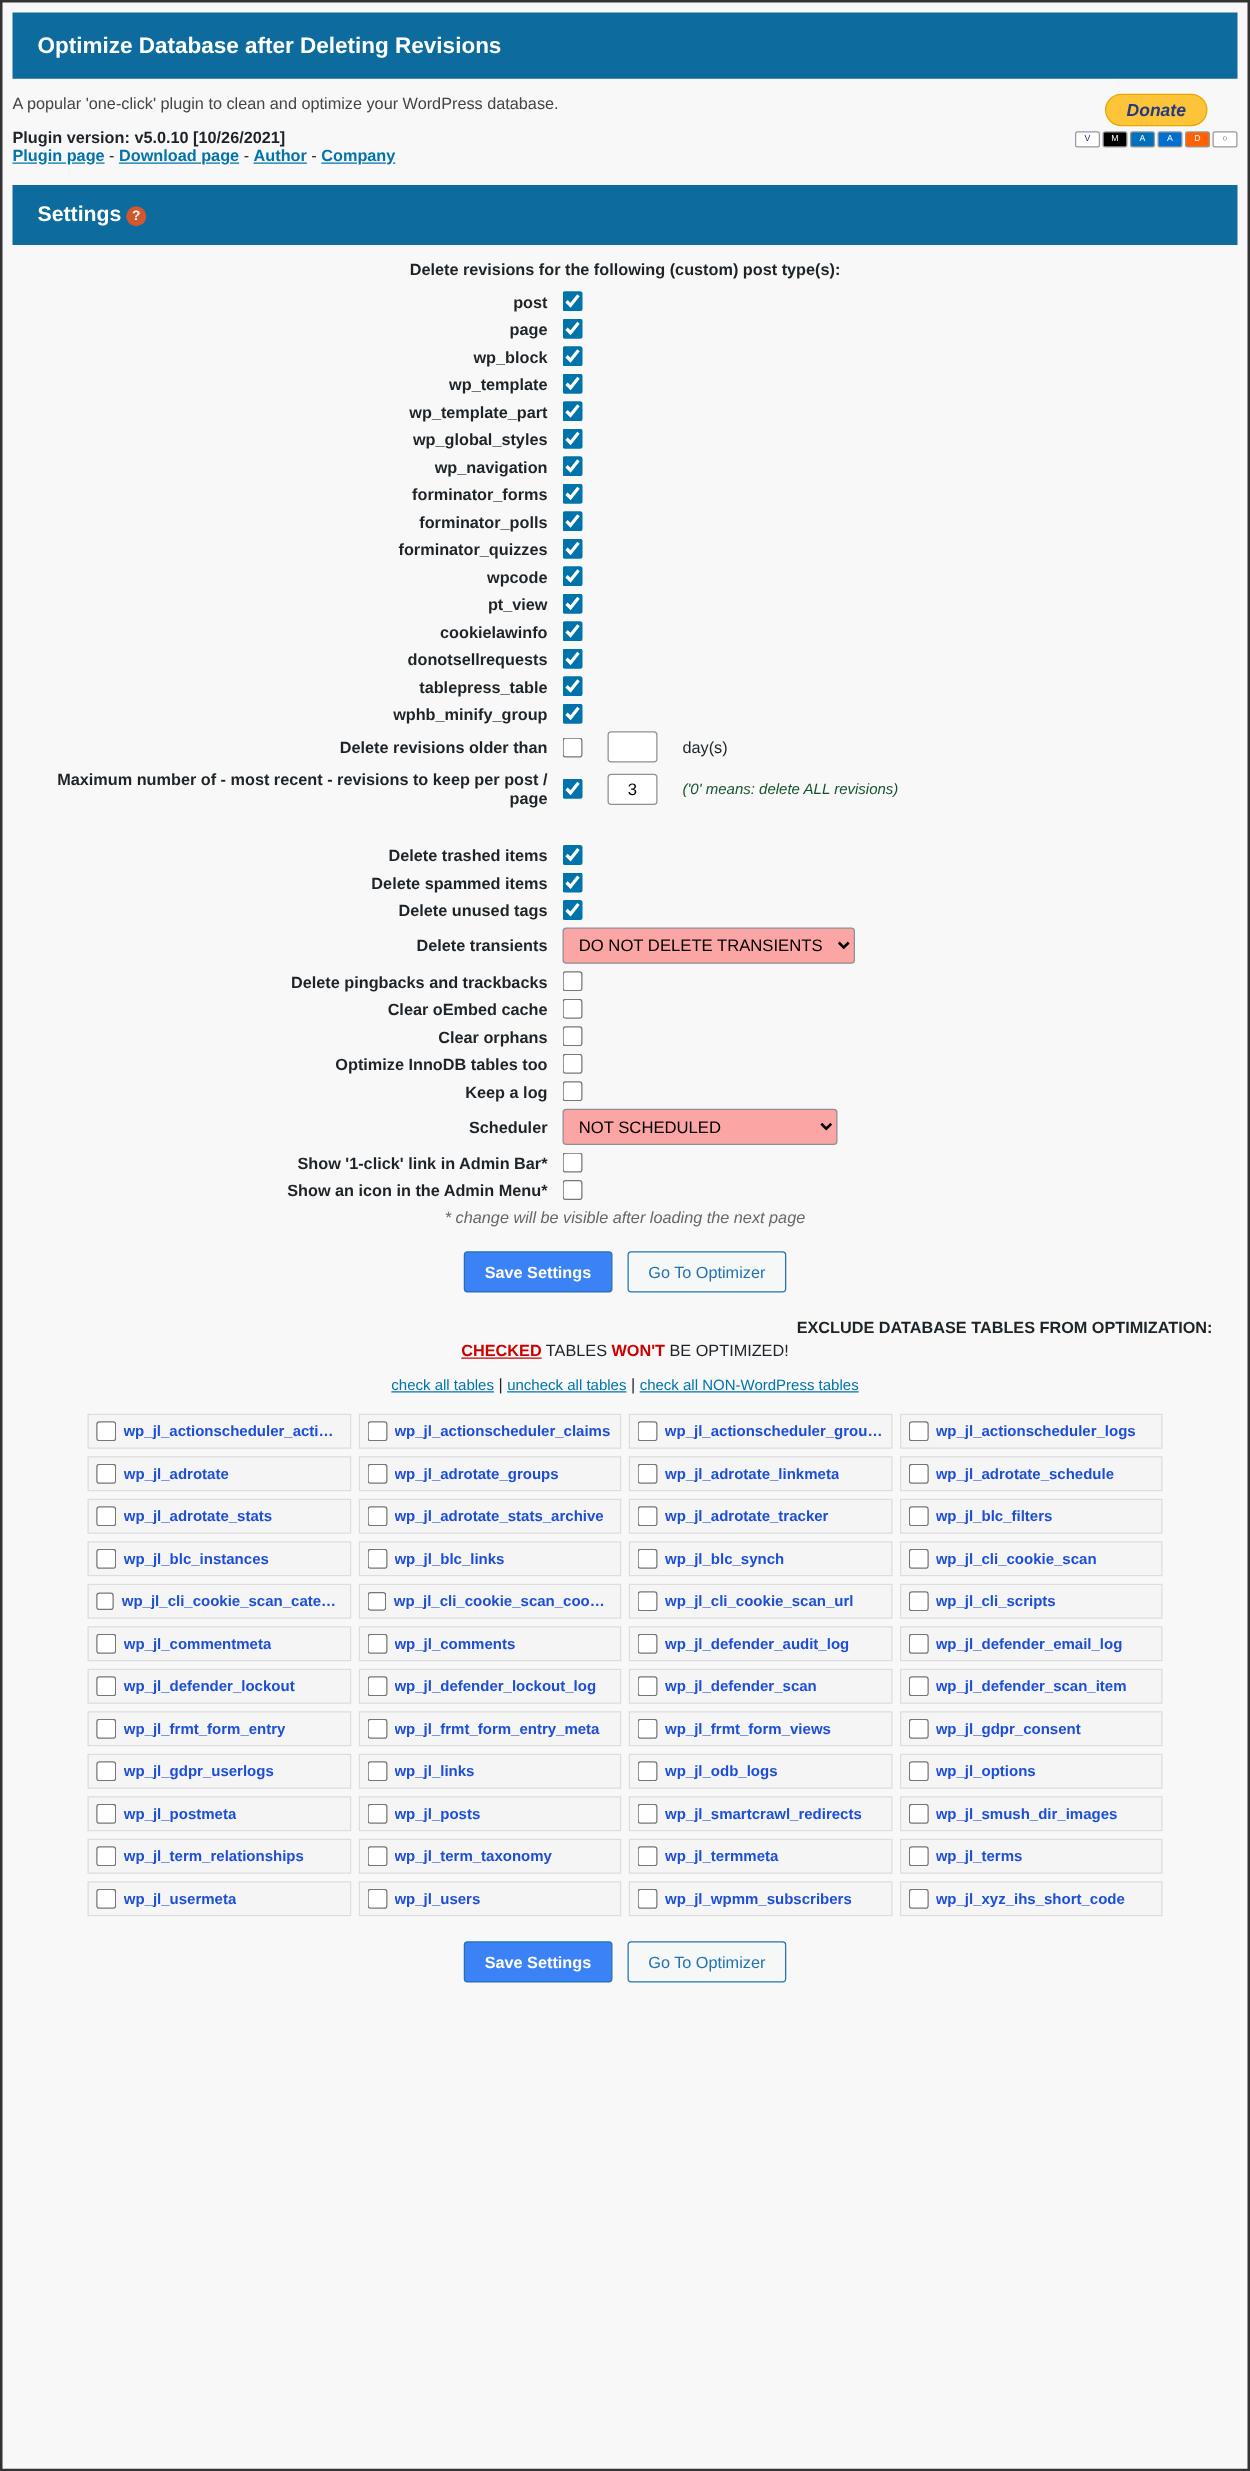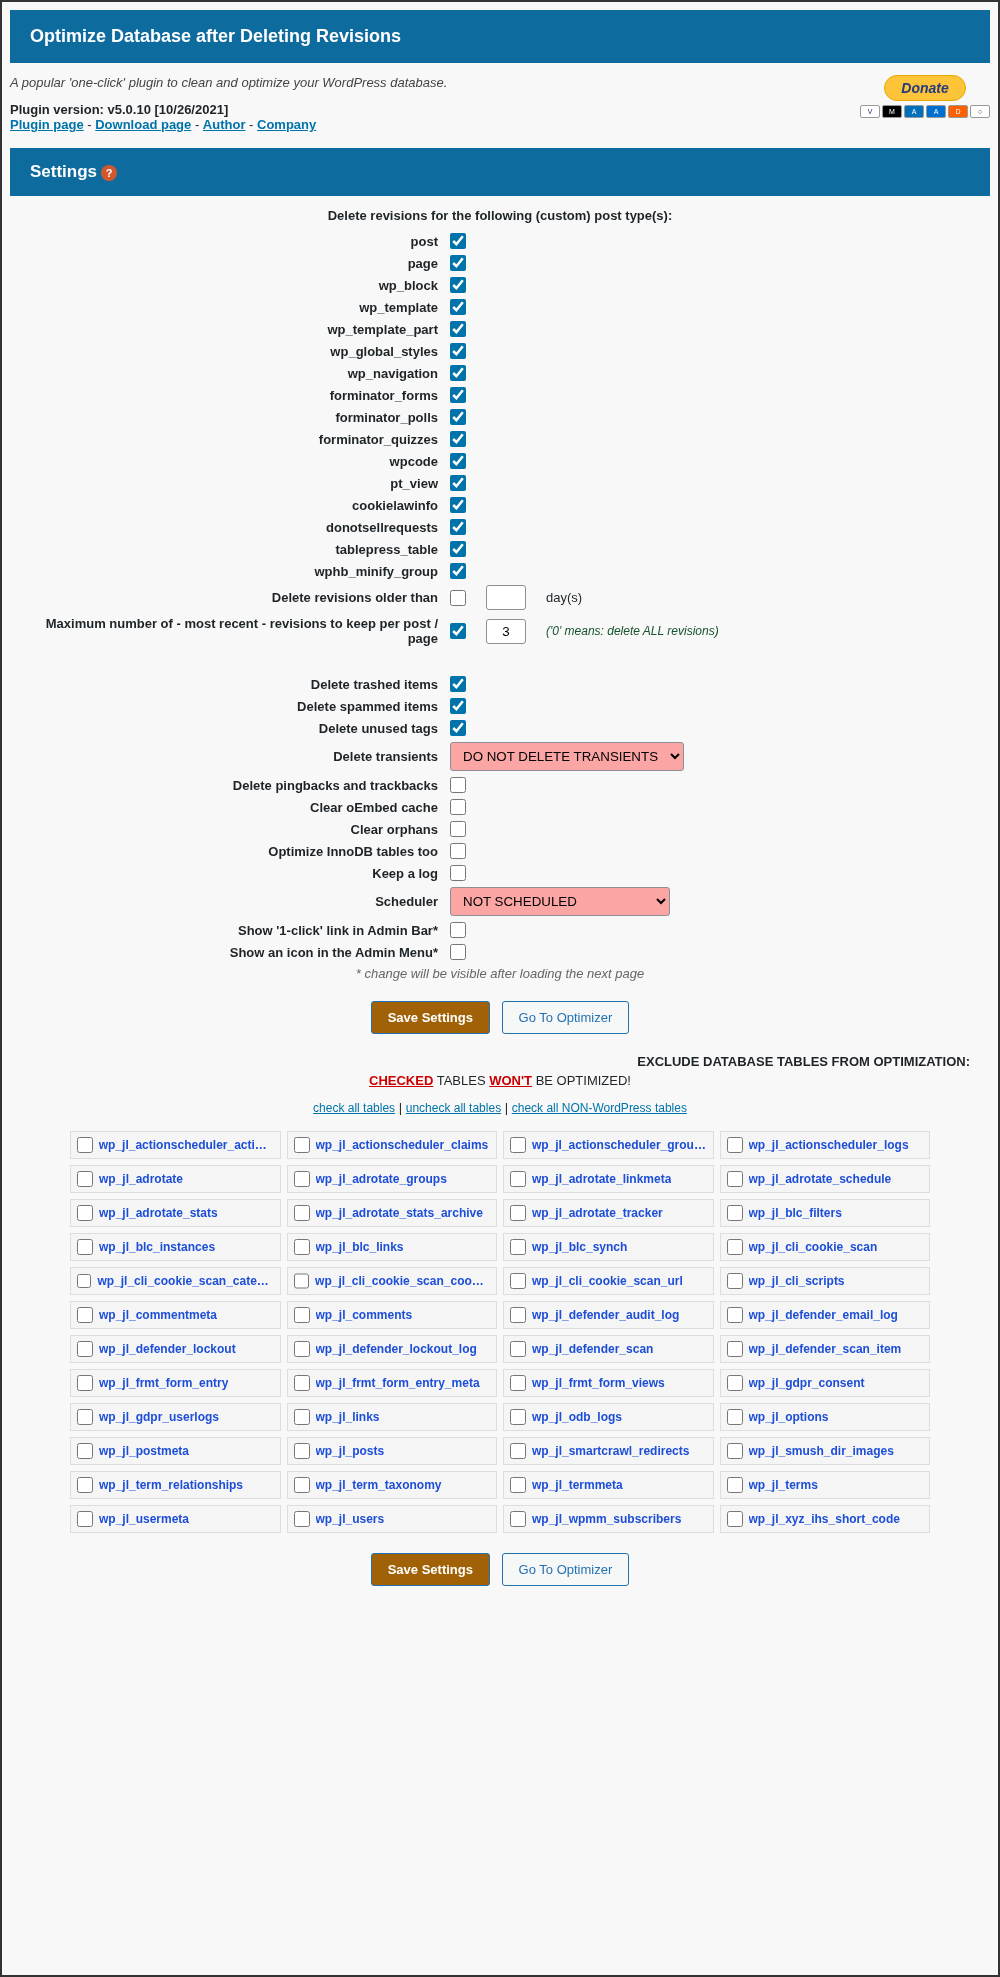--- a/index.html
+++ b/index.html
@@ -1,40 +1,40 @@
 <!DOCTYPE html>
 <html><head>
 <meta charset="utf-8">
 <style>
 *{box-sizing:border-box;margin:0;padding:0}
 body{font-family:-apple-system,BlinkMacSystemFont,"Segoe UI",Arial,sans-serif;font-size:13px;color:#1d2327;background:#f8f8f8;border:2px solid #333;width:1000px;min-height:1977px;padding:8px}
 .header-bar{background:#0e6b9e;color:#fff;padding:16px 20px;font-size:18px;font-weight:600}
 .intro-row{display:flex;justify-content:space-between;align-items:flex-start;padding:12px 0 16px}
 .intro-left{flex:1}
-.tagline{font-style:italic;color:#444;margin-bottom:12px}
+.tagline{color:#444;margin-bottom:12px}
 .version-line{font-weight:700;font-size:13px}
 .link-row a{color:#0073aa;text-decoration:underline;font-weight:700}
 .donate-box{text-align:center}
 .donate-btn{background:#fdc439;border:1px solid #e5a800;border-radius:14px;padding:4px 16px;font-weight:700;font-style:italic;color:#253b80;font-size:14px;cursor:pointer;display:inline-block;margin-bottom:4px}
 .cards{display:flex;gap:2px;justify-content:center}
 .card{width:20px;height:13px;border:1px solid #999;border-radius:2px;font-size:7px;display:flex;align-items:center;justify-content:center}
 .settings-bar{background:#0e6b9e;color:#fff;padding:14px 20px;font-size:17px;font-weight:600;margin-bottom:12px}
 .help-icon{display:inline-block;width:16px;height:16px;background:#d1572d;color:#fff;border-radius:50%;text-align:center;line-height:16px;font-size:11px;margin-left:4px;vertical-align:middle}
 .form-area{padding:0 20px}
 .center-heading{text-align:center;font-weight:700;margin:8px 0 10px}
 .opt-row{display:flex;align-items:center;margin-bottom:6px}
 .opt-label{flex:0 0 420px;text-align:right;font-weight:700;padding-right:12px}
 .opt-ctrl{flex:1;display:flex;align-items:center;gap:20px}
 input[type=checkbox]{width:16px;height:16px;accent-color:#0073aa;cursor:pointer}
 input[type=text]{border:1px solid #8c8f94;border-radius:3px;padding:4px 6px;width:40px;text-align:center}
 select{border:1px solid #8c8f94;border-radius:3px;padding:5px 8px;min-width:220px;background:#fca5a5;cursor:pointer}
 .hint{font-style:italic;color:#14532d;font-size:12px}
 .note{text-align:center;font-style:italic;color:#666;margin:6px 0 16px}
 .btn-row{text-align:center;margin:20px 0}
-.btn-primary{background:#a16207;color:#fff;border:1px solid #2271b1;border-radius:3px;padding:8px 16px;font-weight:600;cursor:pointer;font-size:13px}
+.btn-primary{background:#3b82f6;color:#fff;border:1px solid #2271b1;border-radius:3px;padding:8px 16px;font-weight:600;cursor:pointer;font-size:13px}
 .btn-secondary{background:#f6f7f7;color:#2271b1;border:1px solid #2271b1;border-radius:3px;padding:8px 16px;cursor:pointer;font-size:13px;margin-left:8px}
 .exclude-head{text-align:right;font-weight:700;margin:20px 0 4px}
 .exclude-sub{text-align:center;margin-bottom:12px}
 .red{color:#c00;font-weight:700}
 .check-links{text-align:center;margin-bottom:16px}
 .check-links a{color:#0073aa;text-decoration:underline;font-size:12px}
 .table-grid{display:grid;grid-template-columns:repeat(4,1fr);gap:6px;padding:0 40px}
 .table-cell{background:#f5f5f5;border:1px solid #ddd;padding:5px 6px;display:flex;align-items:center;gap:6px;overflow:hidden}
 .table-cell a{color:#1d4ed8;text-decoration:none;font-weight:700;font-size:12px;white-space:nowrap;overflow:hidden;text-overflow:ellipsis}
 .spacer{height:24px}
@@ -267,21 +267,21 @@
 
   <div class="note">* change will be visible after loading the next page</div>
 
   <div class="btn-row">
     <button class="btn-primary">Save Settings</button>
     <button class="btn-secondary">Go To Optimizer</button>
   </div>
 
   <div class="exclude-head">EXCLUDE DATABASE TABLES FROM OPTIMIZATION:</div>
   <div class="exclude-sub">
-    <span class="red" style="text-decoration:underline">CHECKED</span><span> TABLES </span><span class="red" style="text-decoration:underline">WON'T</span><span> BE OPTIMIZED!</span>
+    <span class="red" style="text-decoration:underline">CHECKED</span><span> TABLES </span><span class="red" style="">WON'T</span><span> BE OPTIMIZED!</span>
   </div>
   <div class="check-links">
     <a href="#">check all tables</a><span> | </span><a href="#">uncheck all tables</a><span> | </span><a href="#">check all NON-WordPress tables</a>
   </div>
 
   <div class="table-grid" id="table-grid">
       <div class="table-cell">
         <input type="checkbox" style="">
         <a href="#">wp_jl_actionscheduler_actions</a>
       </div>

